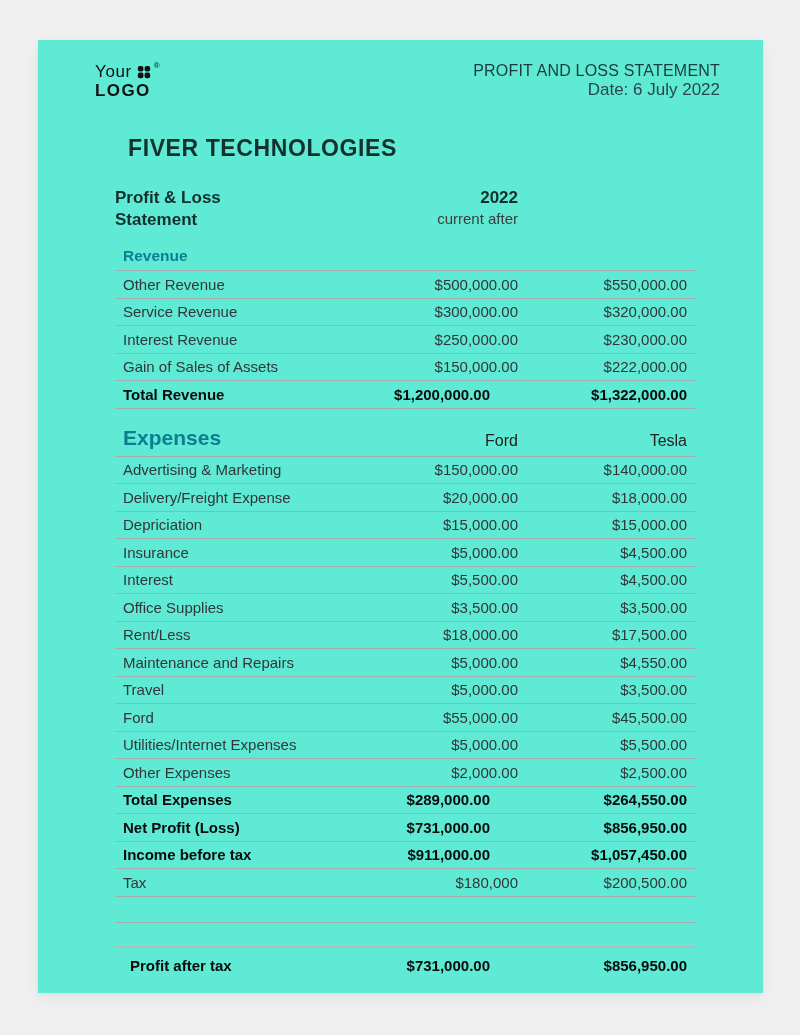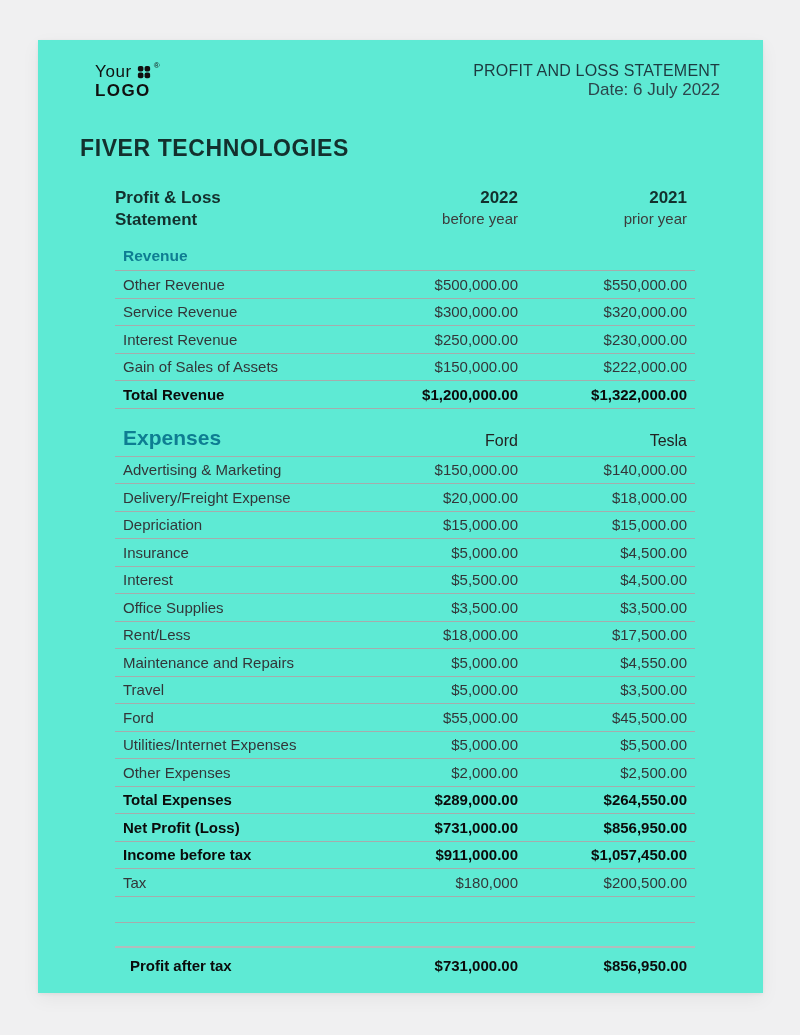--- a/index.html
+++ b/index.html
@@ -42,21 +42,21 @@
   .logo-line2{
     font-size:17px;font-weight:800;letter-spacing:1.4px;color:#101010;margin-top:-1px;
   }
   .doc-meta{text-align:right;}
   .doc-title{
     font-size:16px;font-weight:400;letter-spacing:0.2px;color:#1D3A40;
   }
   .doc-date{font-size:17px;color:#2C464C;}
   
   .company{
-    margin:34px 0 0 42px;
+    margin:34px 0 0 90px;
     font-size:23px;font-weight:800;letter-spacing:0.6px;
     color:var(--dark);
     line-height:26px;
   }
   
   .table{
     margin:26px 68px 0 77px; 
     font-size:15px;color:var(--text);
   }
   .trow-grid{
@@ -82,21 +82,21 @@
     padding-bottom:6px;
     border-bottom:1px solid var(--line);
     align-items:end;
   }
   .teal-label{color:var(--teal);font-weight:700;font-size:21px;}
   .exp-header .c-num{font-size:16px;color:#232323;}
   .trow{
     height:27.5px;
     border-bottom:1px solid var(--line);
   }
-  .em{font-weight:700;color:var(--black);}
+  .em{font-weight:700;color:var(--black);gap:28px;}
   .empty-row{height:26px;border-bottom:1px solid var(--line);}
   .empty-row.thick{height:25px;border-bottom:2px solid var(--thickline);}
   .trow.pat{height:36px;border-bottom:none;}
   .trow.pat .c-label{padding-left:15px;}
 </style>
 </head>
 <body>
 
 <div class="page">
 
@@ -126,25 +126,21 @@
 
   <div class="table">
 
     <div class="stat-header trow-grid">
       <div class="sh-left">
         <div class="sh-bold">Profit &amp; Loss</div>
         <div class="sh-bold">Statement</div>
       </div>
       <div class="sh-col">
         <div class="sh-bold">2022</div>
-        <div class="sh-sub">before year</div>
-      </div>
-      <div class="sh-col">
-        <div class="sh-bold">2021</div>
-        <div class="sh-sub">prior year</div>
+        <div class="sh-sub">current after</div>
       </div>
     </div>
 
     <div class="section-row">Revenue</div>
     <div id="revenue-rows">
         <div class="trow trow-grid">
           <div class="c-label">Other Revenue</div>
           <div class="c-num">$500,000.00</div>
           <div class="c-num">$550,000.00</div>
         </div>

